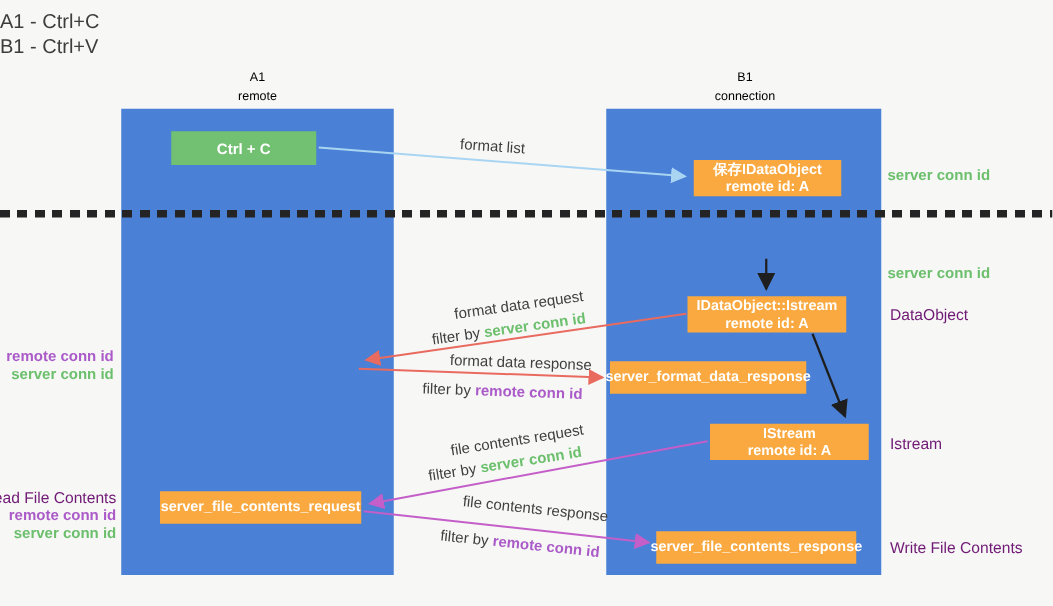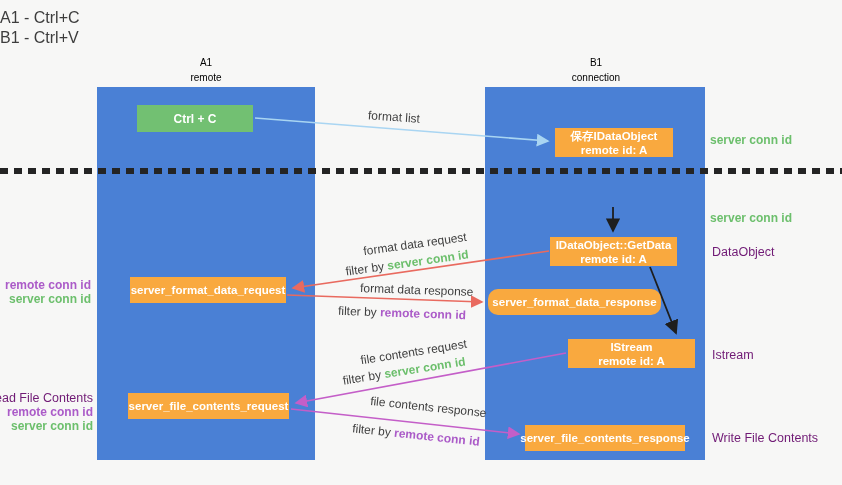--- a/index.html
+++ b/index.html
@@ -111,29 +111,26 @@
     <span>Ctrl + C</span>
   </div>
 
   <div class="node orange" style="left:555px;top:128px;width:118px;height:29px;">
     <span class="l2">保存IDataObject</span>
     <span class="l2">remote id: A</span>
   </div>
 
 
   <div class="node orange" style="left:550px;top:237px;width:127px;height:29px;">
-    <span class="l2">IDataObject::GetData</span>
+    <span class="l2">IDataObject::Istream</span>
     <span class="l2">remote id: A</span>
   </div>
 
-  <div class="node orange" style="left:130px;top:277px;width:156px;height:26px;">
-    <span class="l2">server_format_data_request</span>
-  </div>
 
-  <div class="node orange" style="left:488px;top:289px;width:173px;height:26px;border-radius:10px;">
+  <div class="node orange" style="left:488px;top:289px;width:157px;height:26px;">
     <span class="l2">server_format_data_response</span>
   </div>
 
   <div class="node orange" style="left:568px;top:339px;width:127px;height:29px;">
     <span class="l2">IStream</span>
     <span class="l2">remote id: A</span>
   </div>
 
   <div class="node orange" style="left:128px;top:393px;width:161px;height:26px;">
     <span class="l2">server_file_contents_request</span>

